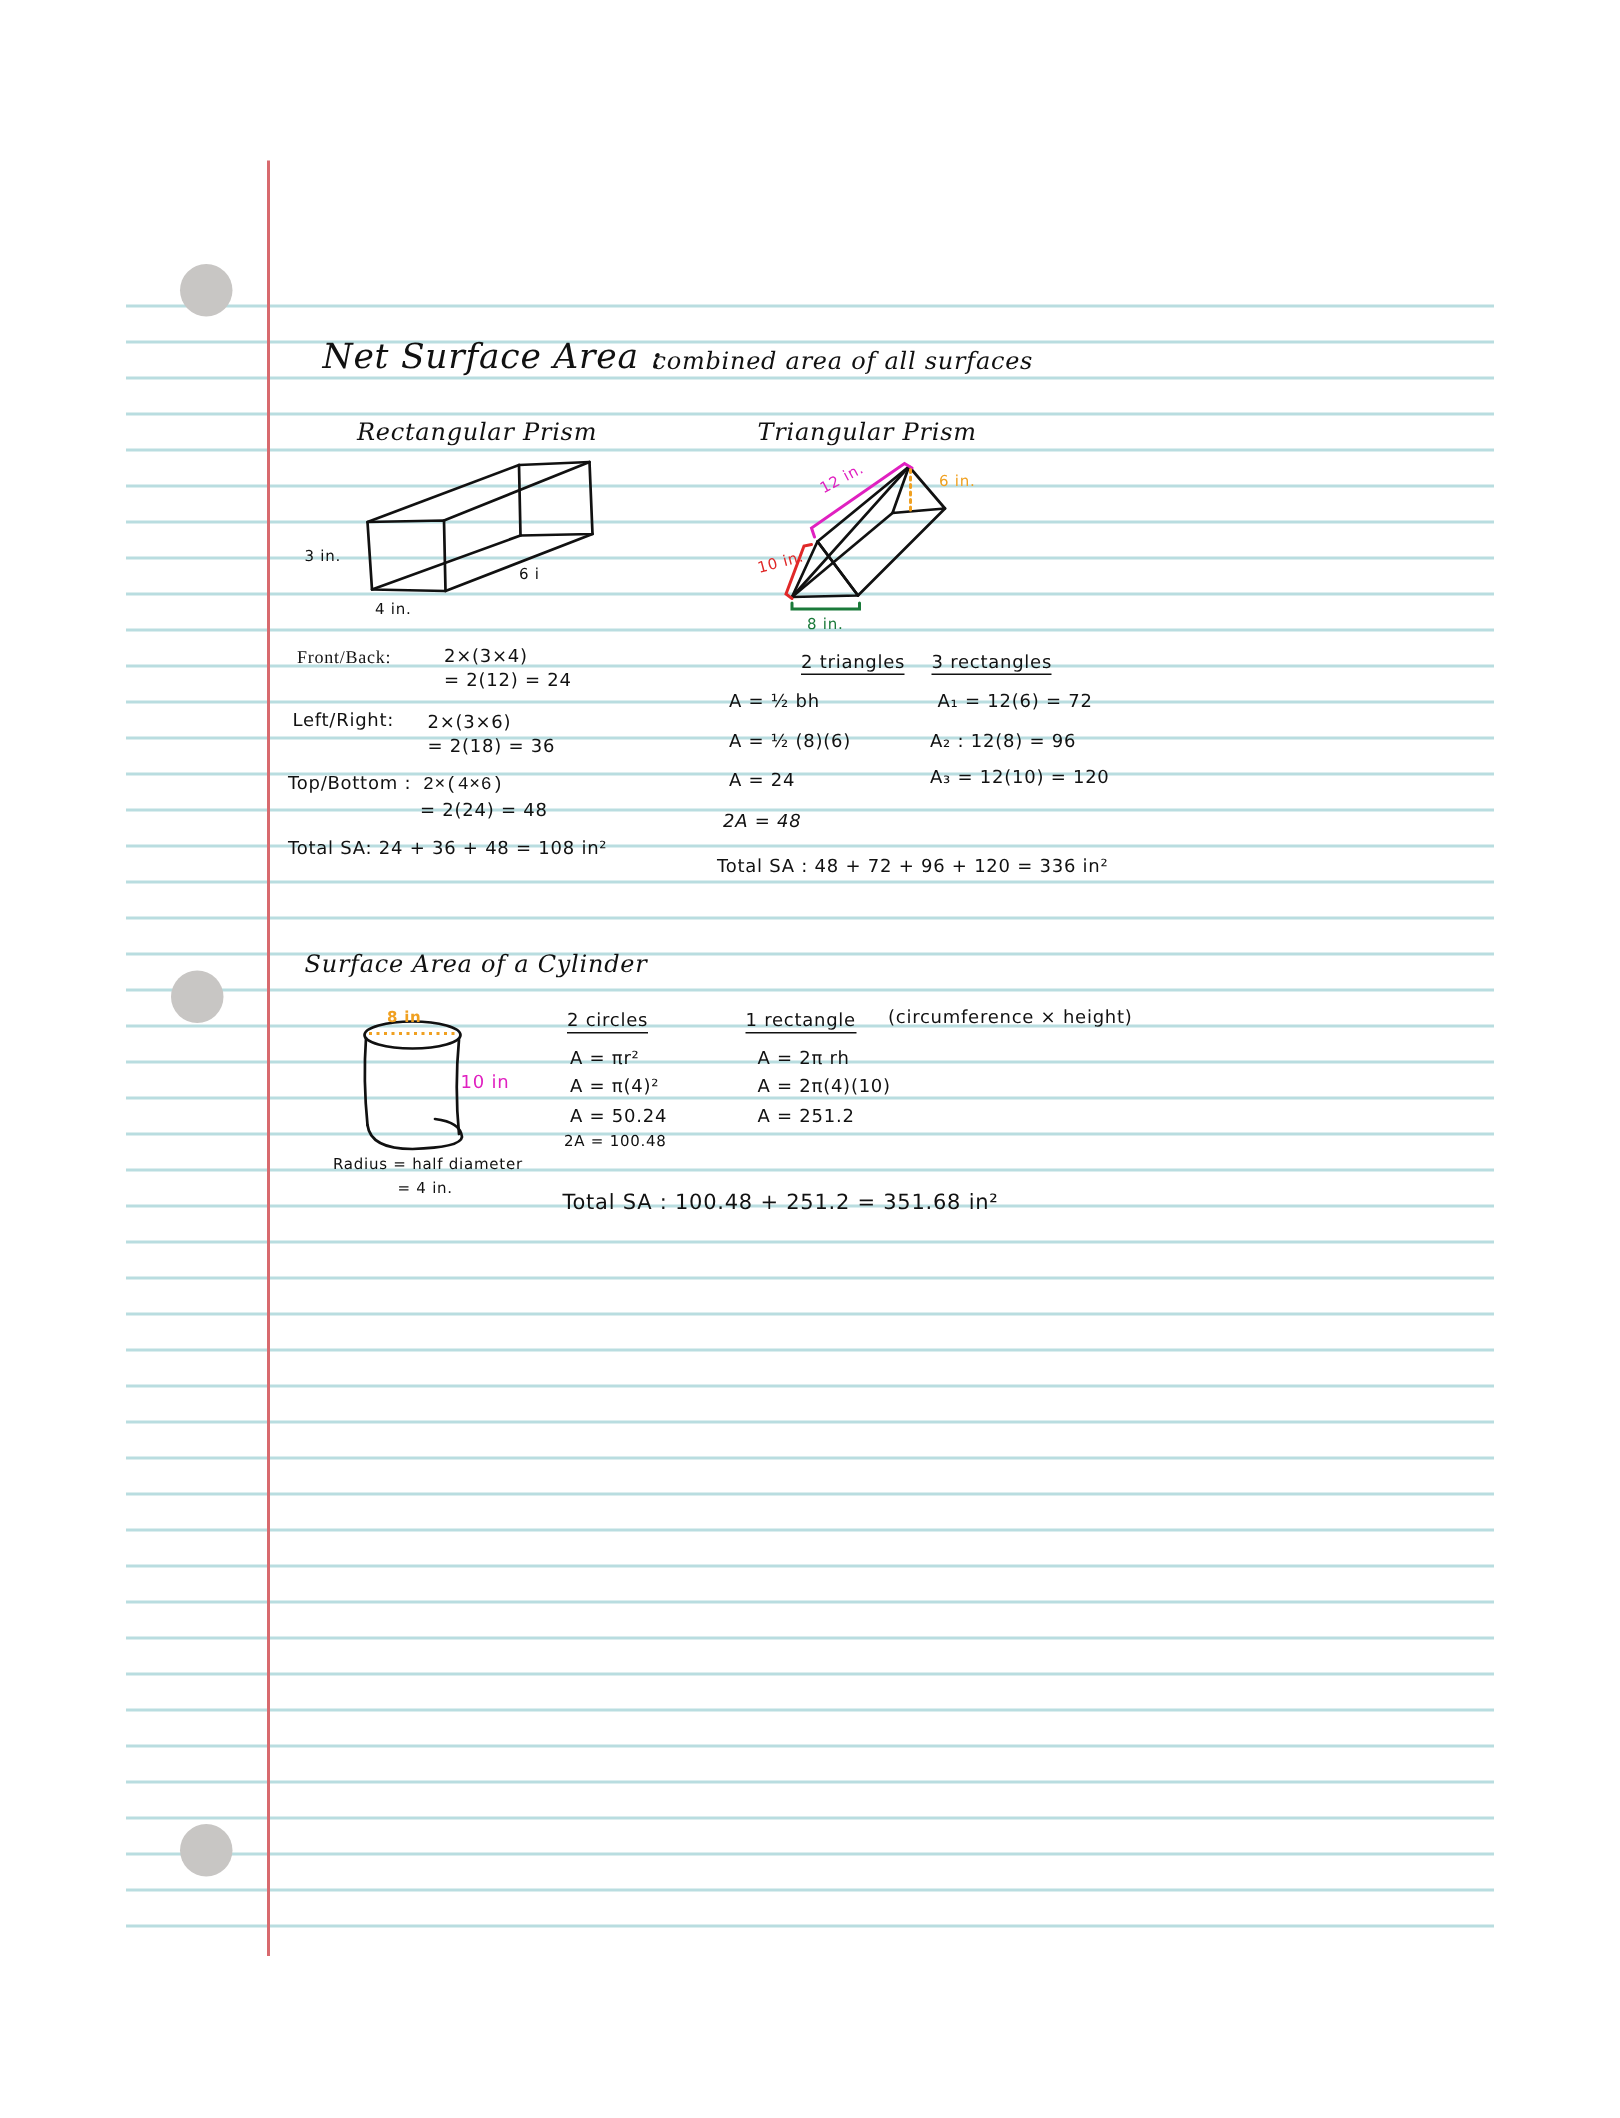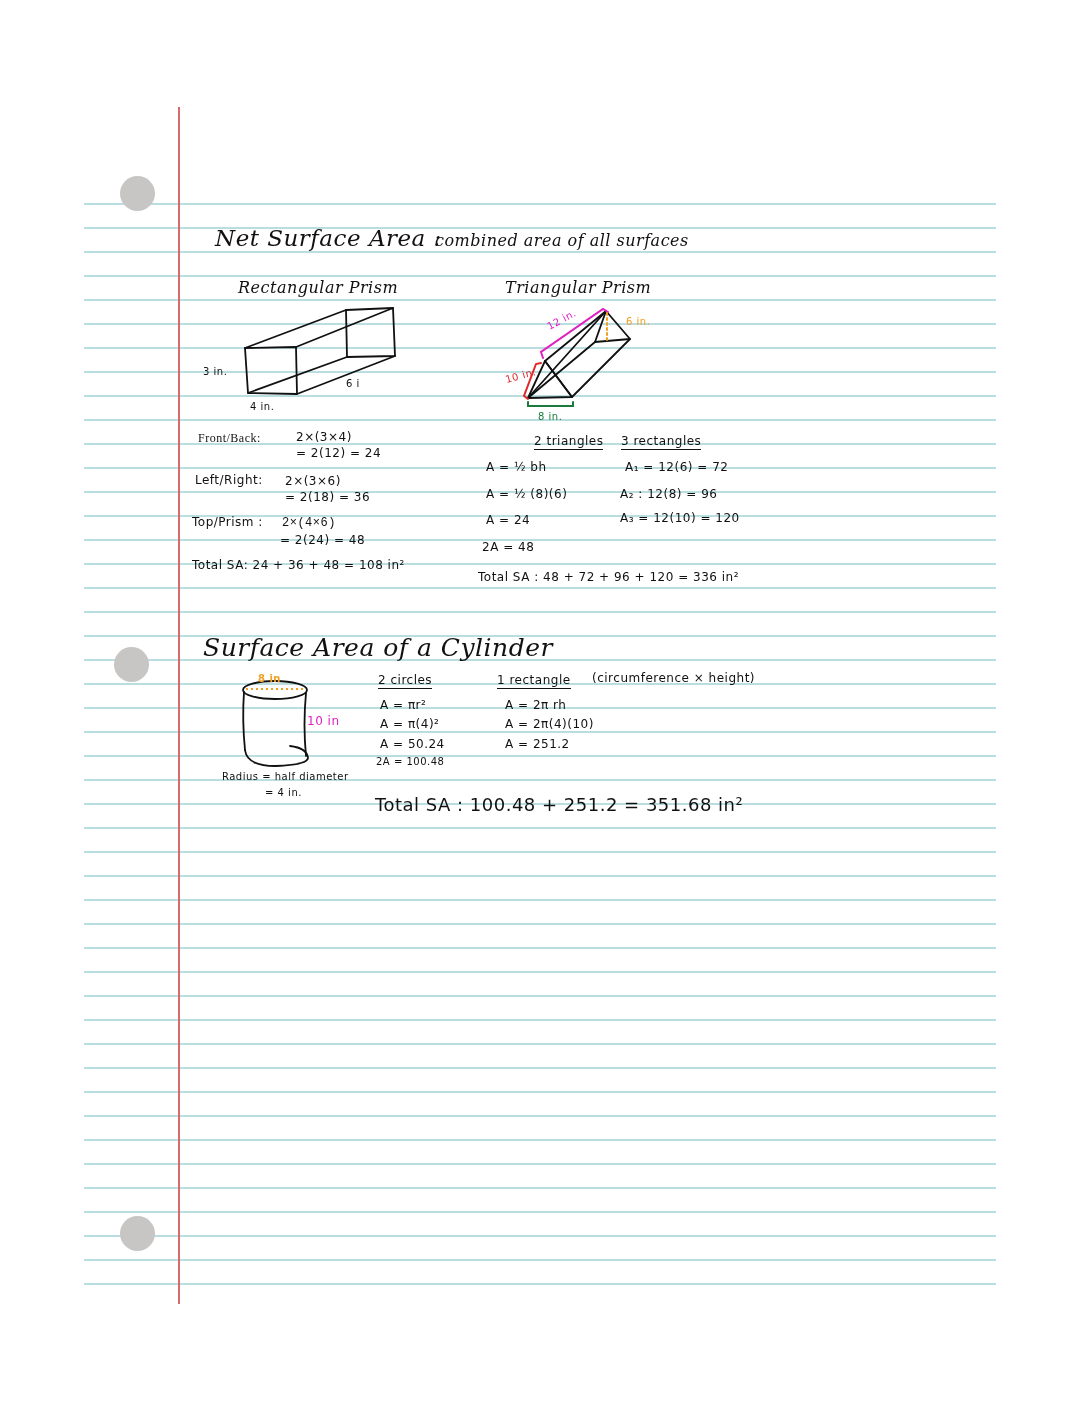--- a/index.html
+++ b/index.html
@@ -94,21 +94,21 @@
   <div class="hw tiny" style="left:346px;top:378px;">6 i</div>
 
   <div class="hw small" style="left:198px;top:431px;font-family:Liberation Serif, serif;">Front/Back:</div>
   <div class="hw small" style="left:296px;top:430px;">2×(3×4)</div>
   <div class="hw small" style="left:296px;top:446px;">= 2(12) = 24</div>
 
   <div class="hw small" style="left:195px;top:473px;">Left/Right:</div>
   <div class="hw small" style="left:285px;top:474px;">2×(3×6)</div>
   <div class="hw small" style="left:285px;top:490px;">= 2(18) = 36</div>
 
-  <div class="hw small" style="left:192px;top:515px;">Top/Prism :</div>
+  <div class="hw small" style="left:192px;top:515px;">Top/Bottom :</div>
   <div class="hw small" style="left:282px;top:516px;font-family:Liberation Mono, monospace;">2×(4×6)</div>
   <div class="hw small" style="left:280px;top:533px;">= 2(24) = 48</div>
 
   <div class="hw small" style="left:192px;top:558px;">Total SA: 24 + 36 + 48 = 108 in²</div>
 
   <div class="hw sub" style="left:505px;top:278px;">Triangular Prism</div>
   <svg class="fig" style="left:0;top:0;" width="1080" height="1412">
     <g stroke="#111" stroke-width="1.8" fill="none" stroke-linecap="round" stroke-linejoin="round">
       <polygon points="606,311 595,342 630,339"></polygon>
       <polygon points="545,361 528,398 572,397"></polygon>
@@ -127,30 +127,30 @@
   </svg>
   <div class="hw tiny" style="left:546px;top:314px;color:#e020c0;transform:rotate(-28deg);">12 in.</div>
   <div class="hw tiny" style="left:626px;top:316px;color:#f0a020;">6 in.</div>
   <div class="hw tiny" style="left:505px;top:370px;color:#e02828;transform:rotate(-15deg);">10 in.</div>
   <div class="hw tiny" style="left:538px;top:411px;color:#1a7a3a;">8 in.</div>
 
   <div class="hw small under" style="left:486px;top:434px;margin-left:48px;">2 triangles</div>
   <div class="hw small" style="left:486px;top:460px;">A = ½ bh</div>
   <div class="hw small" style="left:486px;top:487px;">A = ½ (8)(6)</div>
   <div class="hw small" style="left:486px;top:513px;">A = 24</div>
-  <div class="hw small" style="left:482px;top:540px;">2A = 48</div>
+  <div class="hw small" style="left:482px;top:540px;font-style:italic;">2A = 48</div>
 
   <div class="hw small under" style="left:621px;top:434px;">3 rectangles</div>
   <div class="hw small" style="left:625px;top:460px;">A₁ = 12(6) = 72</div>
   <div class="hw small" style="left:620px;top:487px;">A₂ : 12(8) = 96</div>
   <div class="hw small" style="left:620px;top:511px;">A₃ = 12(10) = 120</div>
 
   <div class="hw small" style="left:478px;top:570px;">Total SA : 48 + 72 + 96 + 120 = 336 in²</div>
 
-  <div class="hw title" style="left:203px;top:633px;font-size:25px;">Surface Area of a Cylinder</div>
+  <div class="hw title" style="left:203px;top:633px;font-size:16px;">Surface Area of a Cylinder</div>
   <svg class="fig" style="left:0;top:0;" width="1080" height="1412">
     <g stroke="#111" stroke-width="1.8" fill="none" stroke-linecap="round">
       <ellipse cx="275" cy="690" rx="32" ry="9"></ellipse>
       <path d="M244,692 Q242,720 245,750"></path>
       <path d="M306,693 Q303,725 306,756"></path>
       <path d="M245,750 Q247,766 275,766 Q307,765 308,758 Q307,748 290,746"></path>
     </g>
     <line x1="246" y1="689" x2="304" y2="689" stroke="#f0a020" stroke-width="2" stroke-dasharray="2,3"></line>
   </svg>
   <div class="hw tiny" style="left:258px;top:673px;color:#f0a020;font-weight:bold;">8 in</div>
@@ -163,14 +163,14 @@
   <div class="hw small" style="left:380px;top:717px;">A = π(4)²</div>
   <div class="hw small" style="left:380px;top:737px;">A = 50.24</div>
   <div class="hw tiny" style="left:376px;top:756px;">2A = 100.48</div>
 
   <div class="hw small under" style="left:497px;top:673px;">1 rectangle</div>
   <div class="hw small" style="left:592px;top:671px;">(circumference × height)</div>
   <div class="hw small" style="left:505px;top:698px;">A = 2π rh</div>
   <div class="hw small" style="left:505px;top:717px;">A = 2π(4)(10)</div>
   <div class="hw small" style="left:505px;top:737px;">A = 251.2</div>
 
-  <div class="hw" style="left:375px;top:794px;font-size:18px;">Total SA : 100.48  + 251.2  =  351.68 in²</div>
+  <div class="hw" style="left:375px;top:794px;font-size:14px;">Total SA : 100.48  + 251.2  =  351.68 in²</div>
 </div>
 
 </body></html>

